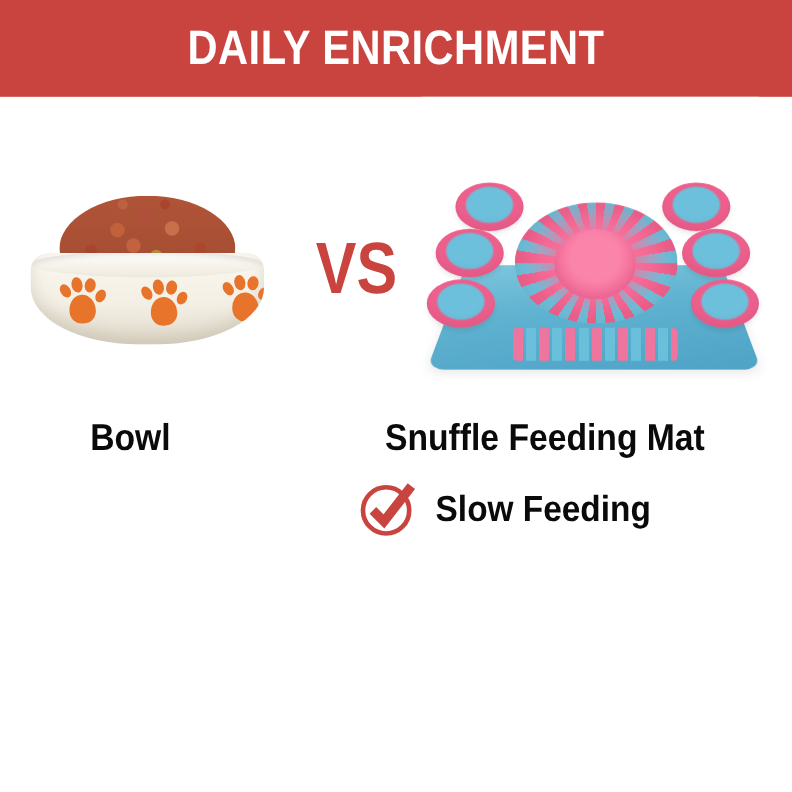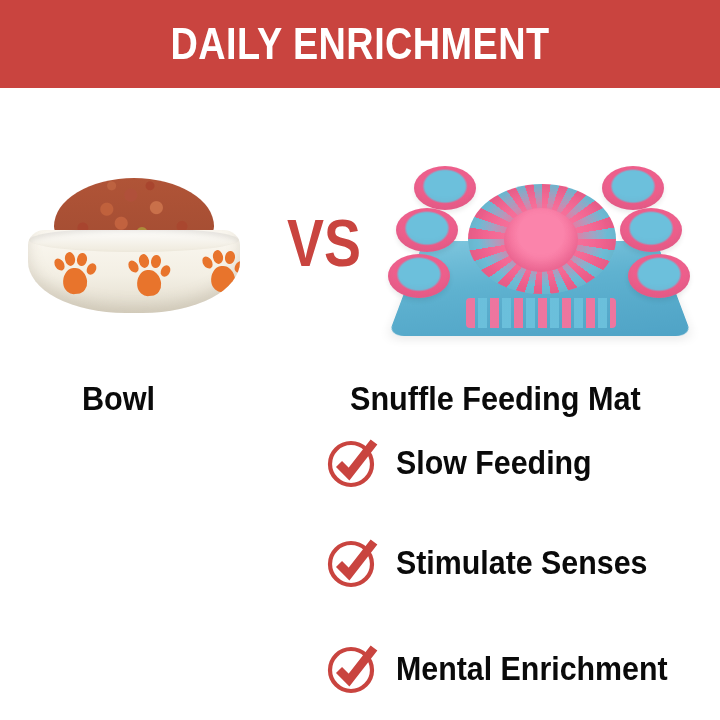--- a/index.html
+++ b/index.html
@@ -335,29 +335,15 @@
 <div id="benefits-list">
 
   <div class="benefit-row" id="benefit-row-0">
     <svg class="check-icon" viewBox="0 0 58 58">
       <circle cx="27" cy="31" r="21" fill="none" stroke="#c9443f" stroke-width="4.2"></circle>
       <path d="M15 31 L25 41 L50 9" fill="none" stroke="#c9443f" stroke-width="8.5" stroke-linecap="butt" stroke-linejoin="miter"></path>
     </svg>
     <span class="benefit-text">Slow Feeding</span>
   </div>
 
-  <div class="benefit-row" id="benefit-row-1">
-    <svg class="check-icon" viewBox="0 0 58 58">
-      <circle cx="27" cy="31" r="21" fill="none" stroke="#c9443f" stroke-width="4.2"></circle>
-      <path d="M15 31 L25 41 L50 9" fill="none" stroke="#c9443f" stroke-width="8.5" stroke-linecap="butt" stroke-linejoin="miter"></path>
-    </svg>
-    <span class="benefit-text">Stimulate Senses</span>
-  </div>
-
-  <div class="benefit-row" id="benefit-row-2">
-    <svg class="check-icon" viewBox="0 0 58 58">
-      <circle cx="27" cy="31" r="21" fill="none" stroke="#c9443f" stroke-width="4.2"></circle>
-      <path d="M15 31 L25 41 L50 9" fill="none" stroke="#c9443f" stroke-width="8.5" stroke-linecap="butt" stroke-linejoin="miter"></path>
-    </svg>
-    <span class="benefit-text">Mental Enrichment</span>
-  </div>
+
 
 </div>
 
 </body></html>

